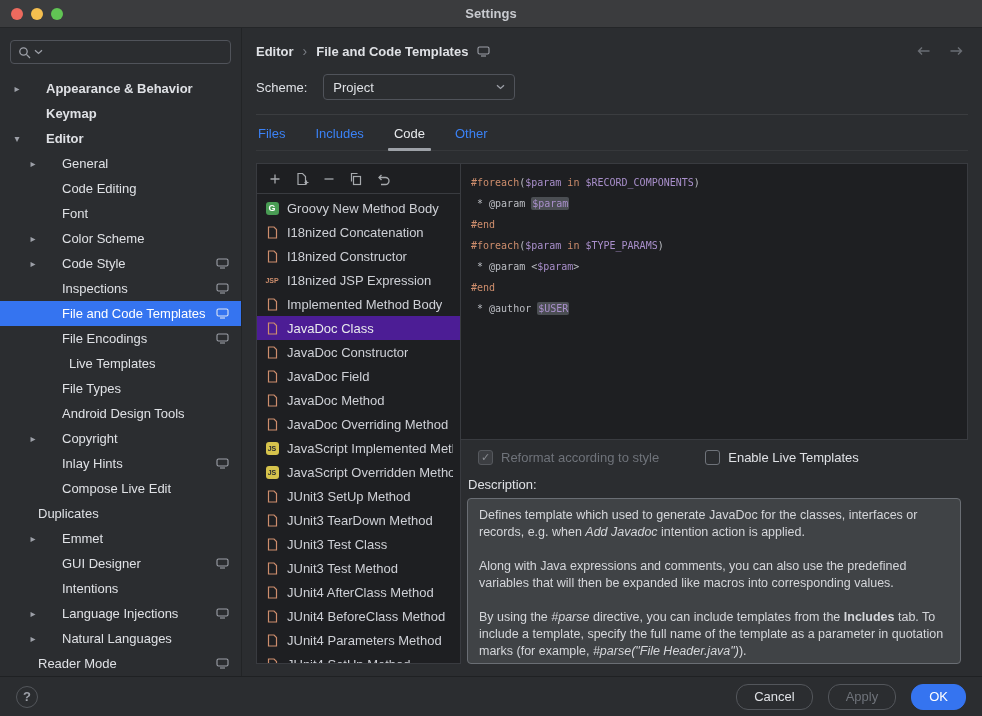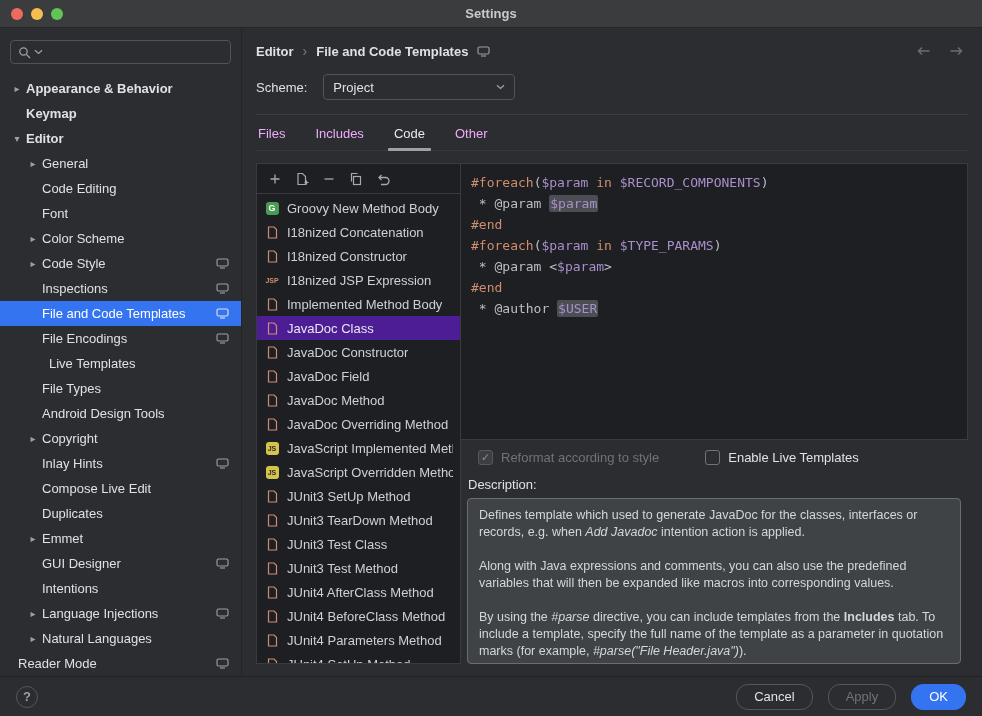--- a/index.html
+++ b/index.html
@@ -25,21 +25,21 @@
 
   
   .sidebar { width: 242px; flex: none; border-right: 1px solid #222426; display: flex; flex-direction: column; }
   .searchbox { margin: 12px 10px 6px; height: 24px; flex: none; border: 1px solid #50535A; border-radius: 4px;
                display: flex; align-items: center; padding: 0 7px; gap: 3px; background: #2B2D30; }
   .searchbox input { flex: 1; min-width: 0; background: transparent; border: 0; outline: 0; color: #DFE1E5; font: inherit; }
   .s-icon, .s-chev { display: flex; align-items: center; }
   .tree { flex: 1; overflow: hidden; padding-top: 6px; }
   .tree-row { height: 25px; display: flex; align-items: center; padding-right: 12px; cursor: default; }
   .tree-row .chev { width: 18px; flex: none; text-align: center; color: #9DA0A8; font-size: 10px; }
-  .tree-label { flex: 1; white-space: nowrap; overflow: hidden; }
+  .tree-label { flex: 1; white-space: nowrap; overflow: hidden; margin-left: 20px; }
   .tree-row.top .tree-label { font-weight: 700; }
   .tree-row.selected { background: #3574F0; }
   .tree-row.selected .tree-label { color: #FFFFFF; }
   .trail-icon { flex: none; margin-left: 8px; display: flex; align-items: center; }
 
   
   .main { flex: 1; min-width: 0; display: flex; flex-direction: column; padding: 0 14px 12px; }
   .header-row { height: 46px; flex: none; display: flex; align-items: center; justify-content: space-between; }
   .breadcrumb { display: flex; align-items: center; gap: 9px; font-weight: 700; }
   .crumb-sep { color: #7A7E85; font-weight: 400; font-size: 14px; }
@@ -48,21 +48,21 @@
   .nav-btn { display: flex; align-items: center; }
 
   .scheme-row { flex: none; display: flex; align-items: center; gap: 16px; padding-bottom: 14px;
                 border-bottom: 1px solid #3B3D40; }
   .select { width: 192px; height: 26px; border: 1px solid #50535A; border-radius: 4px; background: #2B2D30;
             display: flex; align-items: center; justify-content: space-between; padding: 0 9px; cursor: default; }
   .sel-chev { display: flex; align-items: center; }
 
   .tabs { flex: none; display: flex; gap: 26px; align-items: stretch; height: 36px;
           border-bottom: 1px solid #36383B; padding-top: 2px; }
-  .tab { position: relative; display: flex; align-items: center; padding: 0 2px; color: #f0abfc; cursor: default; }
+  .tab { position: relative; display: flex; align-items: center; padding: 0 2px; color: #3b82f6; cursor: default; }
   .tab.selected { color: #E8EAED; }
   .tab.selected::after { content: ""; position: absolute; left: -4px; right: -4px; bottom: -1px;
                          height: 3px; background: #9EA2A8; border-radius: 1px; }
 
   
   .work { flex: 1; min-height: 0; display: flex; margin-top: 12px; }
   .list-pane { width: 205px; flex: none; background: #1E1F22; border: 1px solid #393B40;
                display: flex; flex-direction: column; min-height: 0; }
   .list-toolbar { height: 30px; flex: none; display: flex; align-items: center; gap: 9px; padding: 0 9px;
                   border-bottom: 1px solid #393B40; }
@@ -75,21 +75,21 @@
   .tpl-label { overflow: hidden; }
   .ficon { display: inline-flex; align-items: center; justify-content: center; border-radius: 3px;
            font-weight: 700; line-height: 1; }
   .ficon.groovy { width: 13px; height: 13px; background: #499C54; color: #fff; font-size: 9px; }
   .ficon.js { width: 13px; height: 13px; background: #D6C34C; color: #2B2D30; font-size: 7px; }
   .ficon.jsp { color: #CE8E6D; font-size: 7px; letter-spacing: 0; }
 
   .right-col { flex: 1; min-width: 0; display: flex; flex-direction: column; min-height: 0; }
   .editor { height: 277px; flex: none; background: #1E1F22; border: 1px solid #393B40; border-left: 0;
             padding: 8px 10px; overflow: hidden;
-            font-family: "DejaVu Sans Mono", monospace; font-size: 13px; line-height: 21px; }
+            font-family: "DejaVu Sans Mono", monospace; font-size: 10px; line-height: 21px; }
   .code-line { white-space: pre; }
   .tok-k { color: #CF8E6D; }
   .tok-v { color: #A98FCB; }
   .tok-p { color: #BCBEC4; }
   .tok-hl { background: #4B4E53; border-radius: 2px; padding: 1px 1px; }
 
   .options-row { flex: none; display: flex; align-items: center; gap: 46px; padding: 10px 8px 8px 17px; }
   .cb-row { display: flex; align-items: center; gap: 8px; cursor: default; }
   .cb { width: 15px; height: 15px; flex: none; border: 1px solid #6F737A; border-radius: 3px;
         display: flex; align-items: center; justify-content: center; font-size: 11px; color: #C8CACF; }
@@ -241,21 +241,21 @@
               <svg width="13" height="11" viewBox="0 0 13 11" fill="none" stroke="#9DA0A8" stroke-width="1.1">
                 <rect x="1" y="1" width="11" height="7" rx="1.5"></rect>
                 <path d="M4 10h5"></path>
               </svg>
             </span>
           </div>
           <div class="tree-row" style="padding-left: 24px;">
             <span class="chev"></span>
             <span class="tree-label">Compose Live Edit</span>
           </div>
-          <div class="tree-row" style="padding-left: 24px;">
+          <div class="tree-row" style="">
             <span class="chev"></span>
             <span class="tree-label">Duplicates</span>
           </div>
           <div class="tree-row" style="padding-left: 24px;">
             <span class="chev">▸</span>
             <span class="tree-label">Emmet</span>
           </div>
           <div class="tree-row" style="padding-left: 24px;">
             <span class="chev"></span>
             <span class="tree-label">GUI Designer</span>

